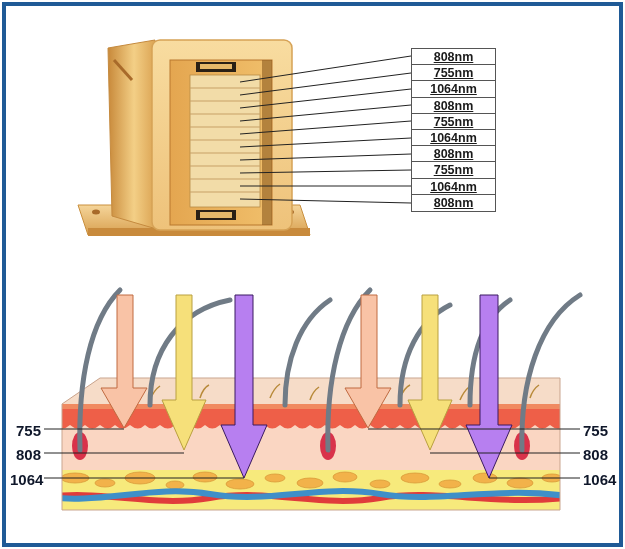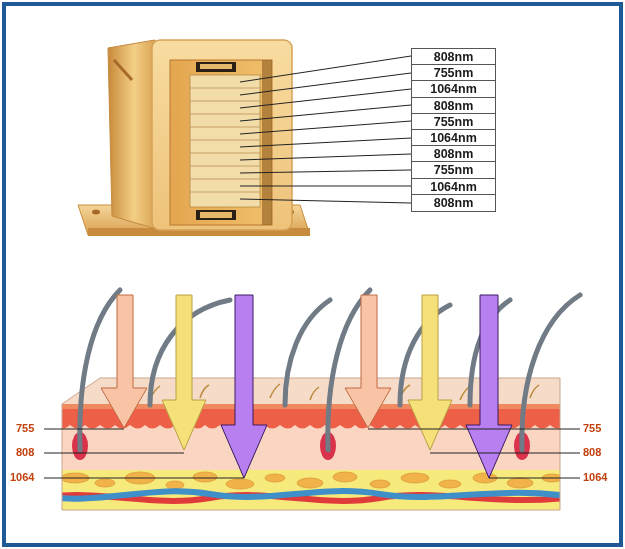--- a/index.html
+++ b/index.html
@@ -1,22 +1,22 @@
 <!DOCTYPE html>
 <html><head>
 <meta charset="utf-8">
 <style>
   html, body { margin: 0; padding: 0; background: #ffffff; }
   body { width: 625px; height: 549px; overflow: hidden; position: relative; font-family: "Liberation Sans", sans-serif; }
   .frame { position: absolute; left: 2px; top: 2px; width: 613px; height: 537px; border: 4px solid #1f5a96; background: #fff; }
   .stage { position: absolute; left: 0; top: 0; width: 625px; height: 549px; }
   .labels-table { position: absolute; left: 411px; top: 48px; width: 83px; border: 1px solid #555; background: #fff; }
-  .labels-table .cell { height: 16.2px; line-height: 16px; text-align: center; font-weight: bold; font-size: 12.5px; color: #1a1a1a; border-bottom: 1px solid #555; box-sizing: border-box; }
+  .labels-table .cell { height: 16.2px; line-height: 16px; text-align: center; font-weight: bold; font-size: 12.5px; color: #1a1a1a; border-bottom: 1px solid #555; box-sizing: border-box; text-decoration: underline; }
   .labels-table .cell:last-child { border-bottom: none; }
-  .side-label { position: absolute; font-weight: bold; font-size: 11px; color: #c2410c; }
+  .side-label { position: absolute; font-weight: bold; font-size: 15px; color: #0f172a; }
 </style>
 </head>
 <body>
 
 <div class="frame"></div>
 
 <svg class="stage" width="625" height="549" viewBox="0 0 625 549">
   <defs>
     <linearGradient id="goldSide" x1="0" y1="0" x2="1" y2="0">
       <stop offset="0" stop-color="#c8893a"></stop>

